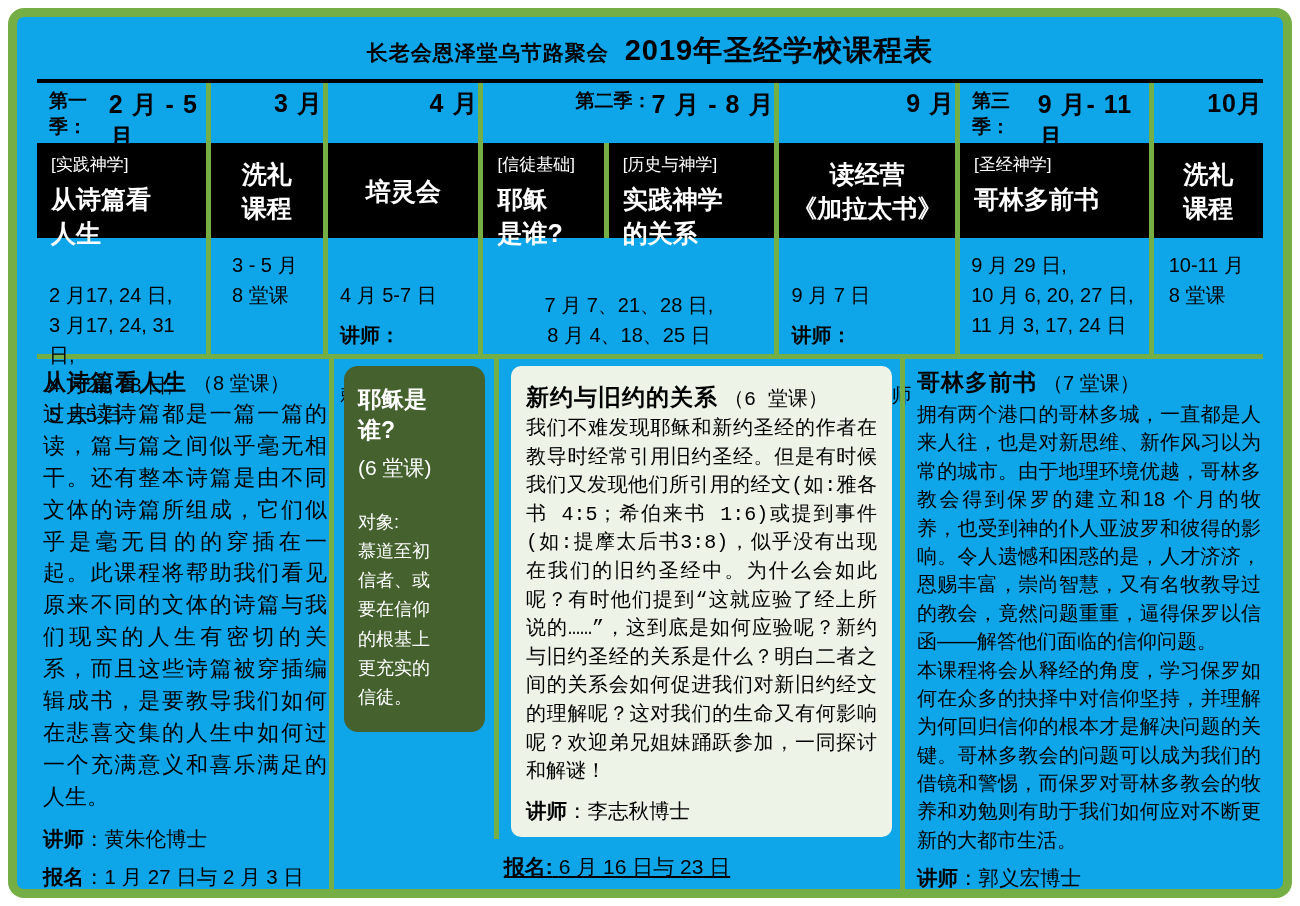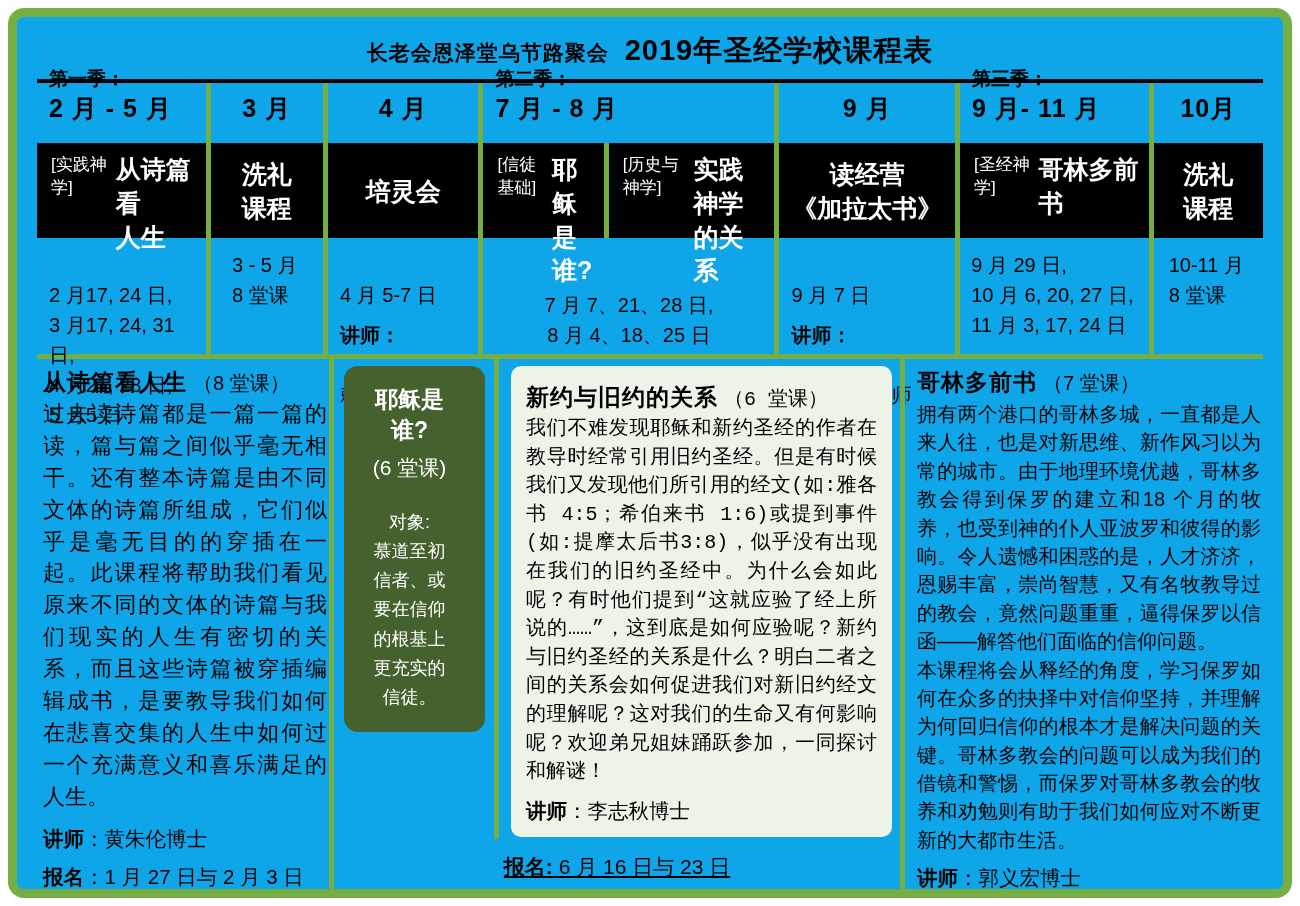--- a/index.html
+++ b/index.html
@@ -25,28 +25,28 @@
   
   .table{
     display:grid;
     grid-template-columns:173fr 117fr 155fr 125fr 170fr 180fr 193fr 109fr;
     grid-template-rows:60px 95px 116px;
     border-top:4px solid #000;
   }
   .cell{border-right:5px solid var(--green);}
   .cell.last{border-right:none;}
   
-  .mc{display:flex;flex-direction:column;justify-content:flex-end;padding:5px 0 18px;}
+  .mc{display:flex;flex-direction:row;justify-content:flex-end;padding:5px 0 24px;}
   .mc.left{align-items:flex-start;padding-left:12px;}
   .mc.center{align-items:center;}
   .season{font-size:19px;font-weight:600;}
   .range{font-size:25px;font-weight:800;letter-spacing:1px;}
   .span2{grid-column:span 2;}
   
-  .bc{background:#000;color:#fff;display:flex;flex-direction:row;padding:10px 6px 8px 14px;}
+  .bc{background:#000;color:#fff;display:flex;flex-direction:column;padding:10px 6px 8px 14px;}
   .bc.center{align-items:center;justify-content:center;padding-left:6px;text-align:center;}
   .bc .tag{font-size:17px;font-weight:500;margin-bottom:7px;}
   .bc .btitle{font-size:25px;font-weight:800;line-height:1.35;white-space:pre-line;}
   
   .dc{padding:12px 4px 0 12px;font-size:20px;line-height:1.5;white-space:pre-line;}
   .dc .lect-label{font-weight:800;margin-top:10px;}
   .dc.blockcenter{display:flex;flex-direction:column;align-items:center;padding-left:0;text-align:left;}
   .dc.textcenter{text-align:center;padding:22px 0 0;}
   
   .hrule{height:5px;background:var(--green);}
@@ -55,21 +55,20 @@
   .lower-left{width:863px;display:flex;flex-direction:column;}
   .details-row{display:flex;flex:1;}
   .vsep{width:5px;background:var(--green);}
   .psalms{width:292px;padding:8px 2px 0 6px;}
   .mid{flex:1;display:flex;flex-direction:column;}
   .mid-row{display:flex;flex:1;}
   .jesus-wrap{width:160px;padding:7px 9px 0 10px;}
   .jesus-box{
     background:var(--darkgreen);color:#fff;border-radius:14px;
     padding:18px 24px 20px 14px;
-    text-align:center;
   }
   .jesus-box .jtitle{font-size:23px;font-weight:800;}
   .jesus-box .jsessions{font-size:21px;margin-top:8px;}
   .jesus-box .jaudience{font-size:18px;line-height:1.62;margin-top:26px;white-space:pre-line;}
   .testaments-wrap{flex:1;padding:7px 8px 0 12px;}
   .testaments{
     background:var(--lightgreen);border-radius:10px;padding:16px 15px 12px;font-family:Liberation Mono, monospace;
   }
   .dtitle-line{display:flex;align-items:baseline;gap:6px;margin-bottom:2px;}
   .dtitle{font-size:23px;font-weight:800;letter-spacing:1px;}

